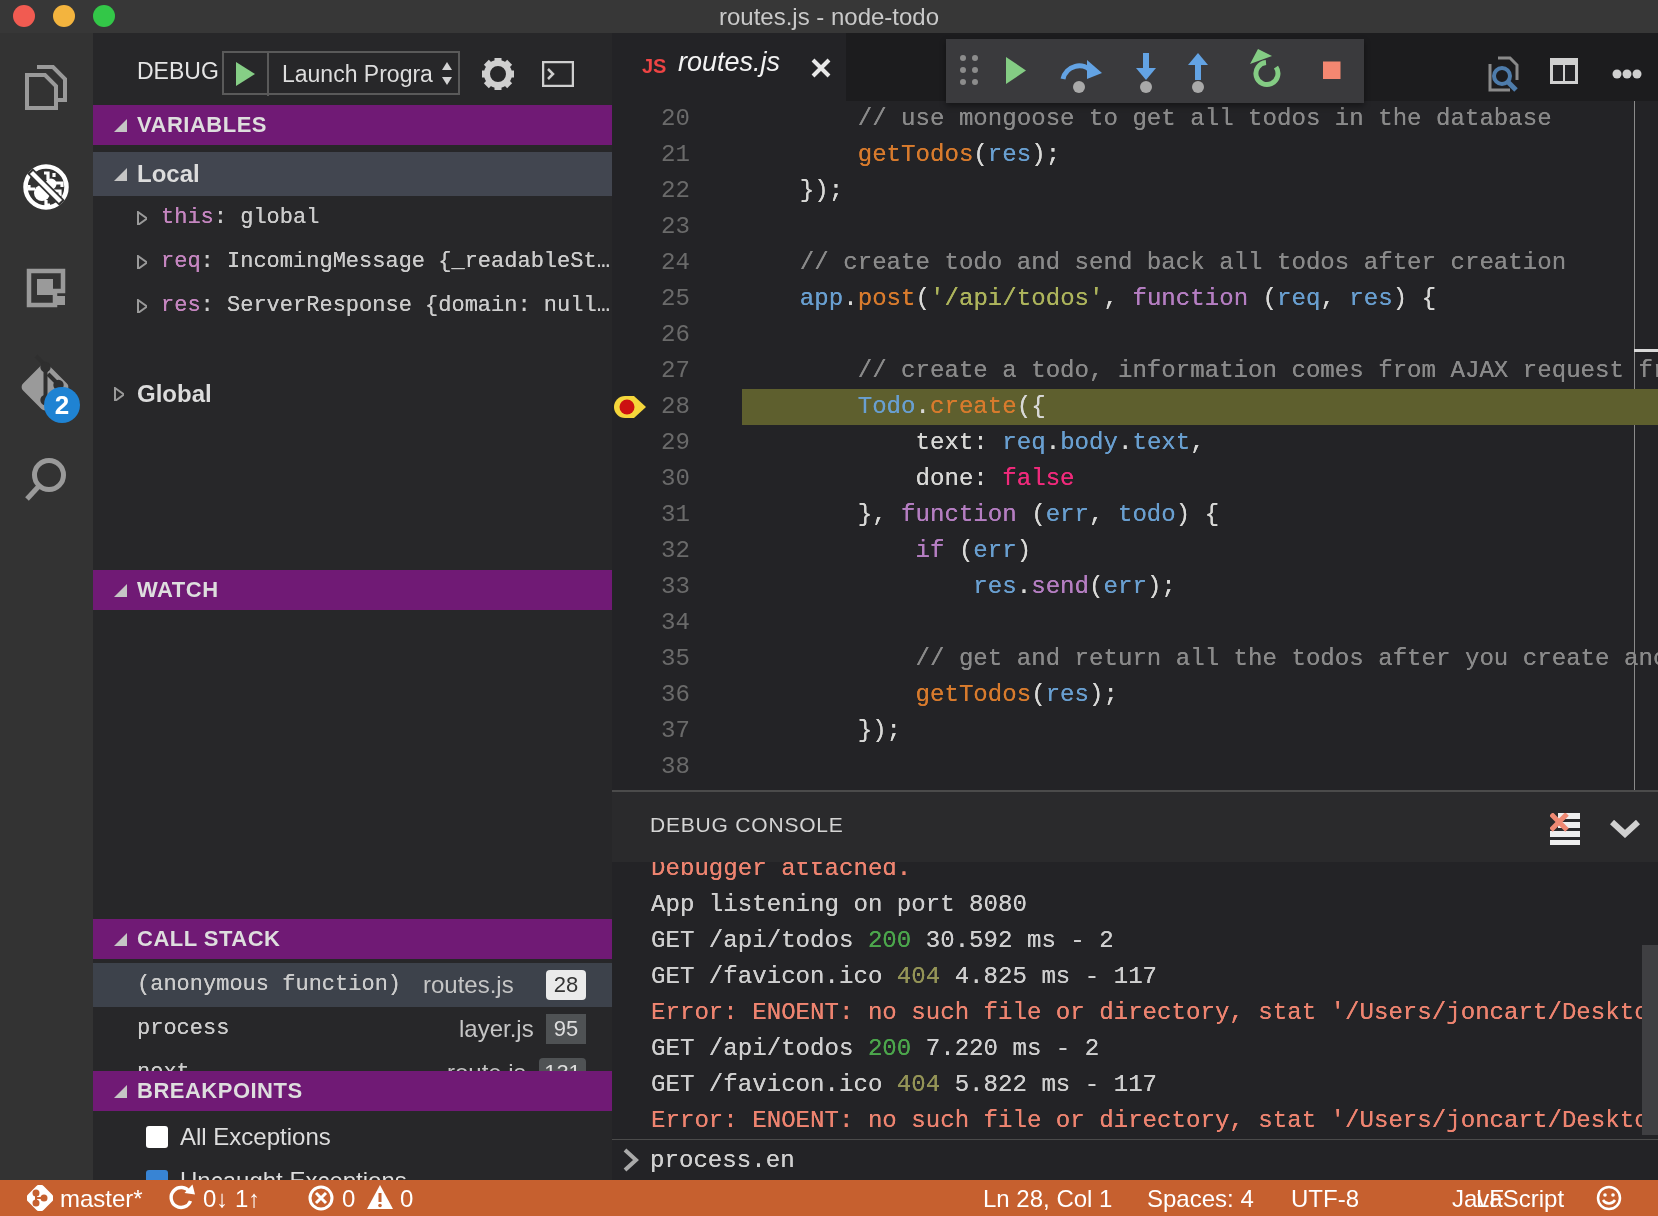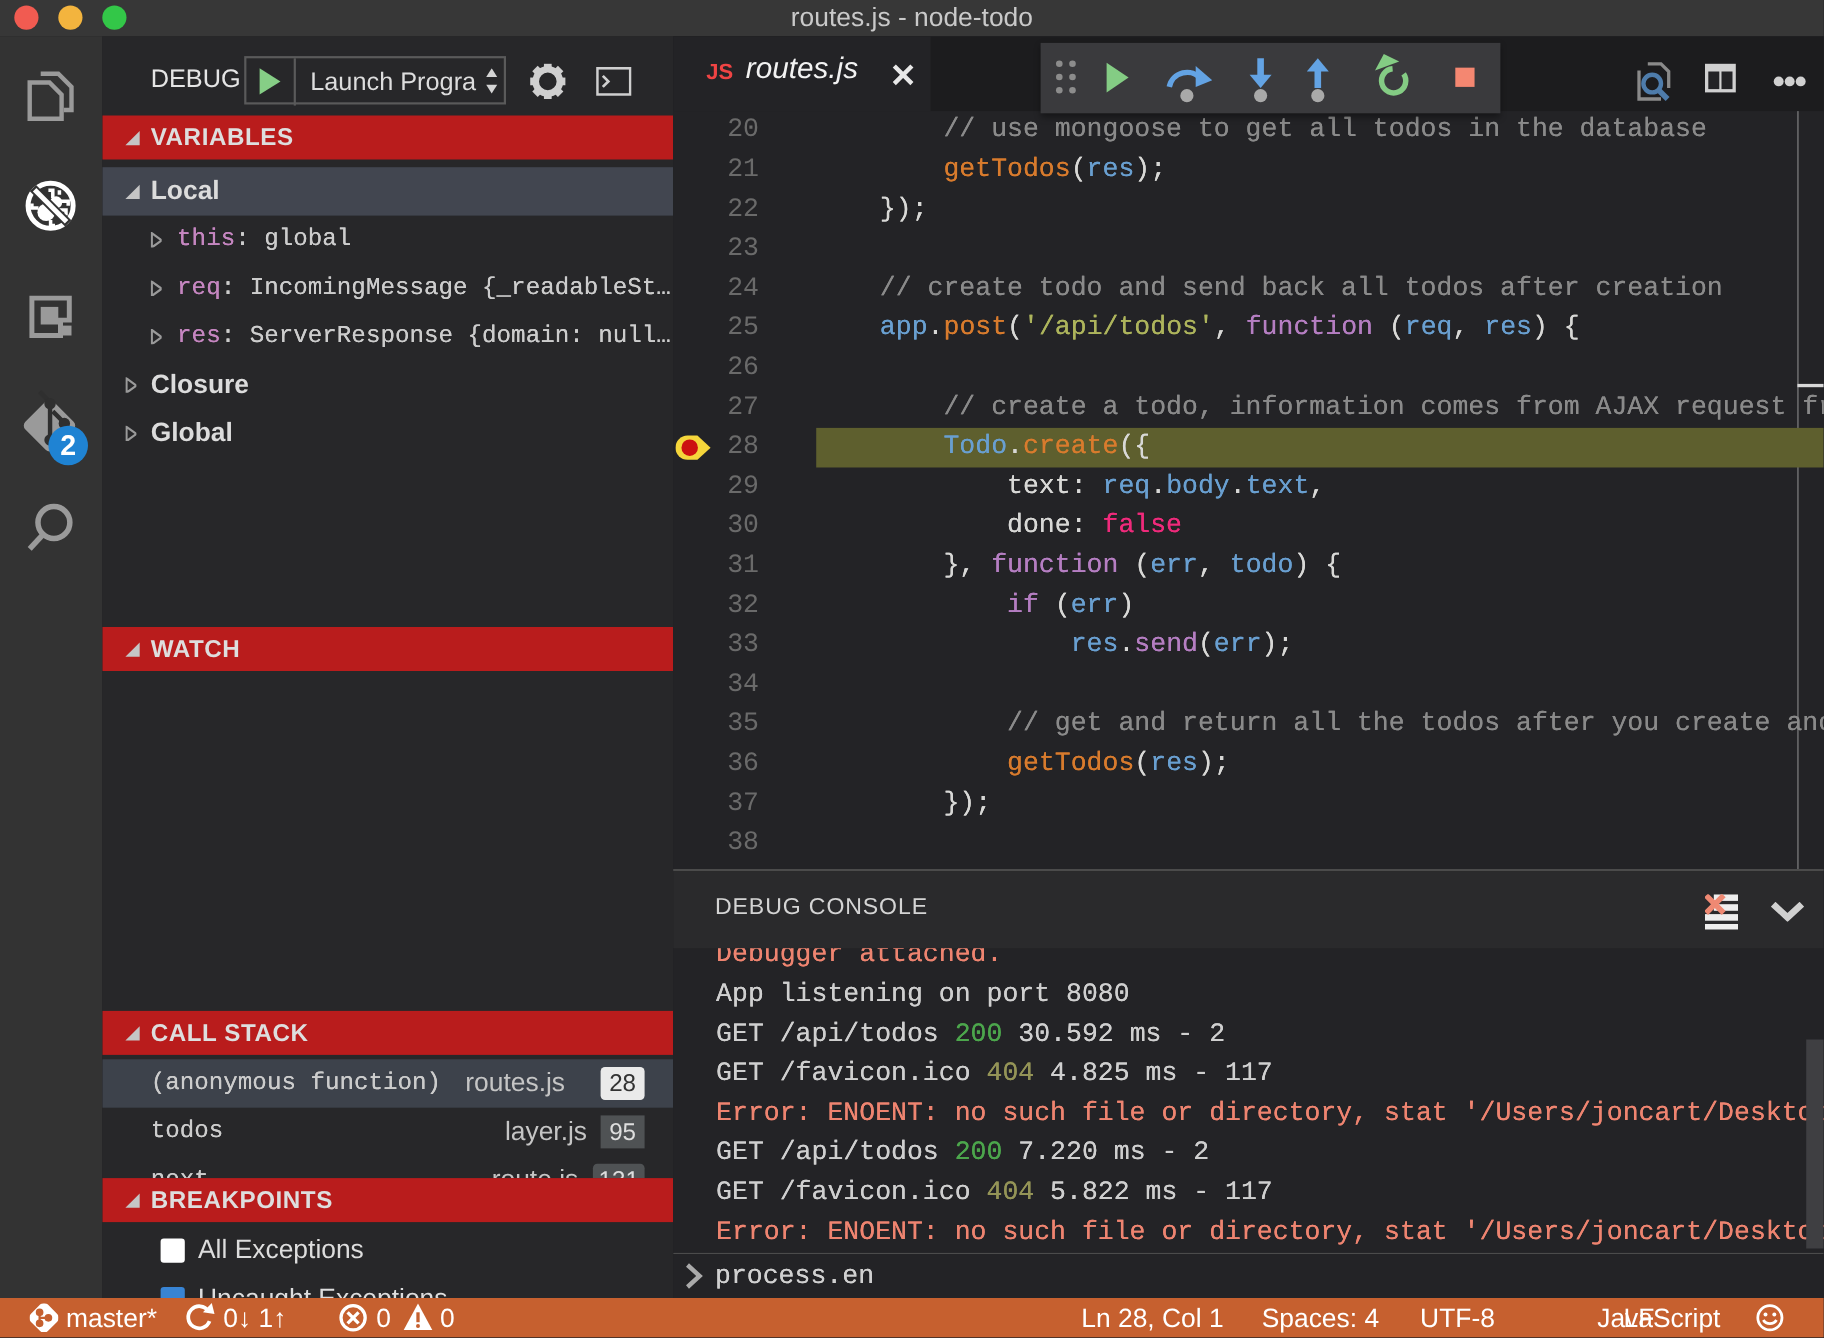--- a/index.html
+++ b/index.html
@@ -8,21 +8,21 @@
 .abs{position:absolute;}
 .mono{font-family:"Liberation Mono",monospace;text-shadow:0 0 0.6px currentColor;}
 
 #titlebar{left:0;top:0;width:1658px;height:33px;background:#373737;}
 .light{top:5px;width:22px;height:22px;border-radius:50%;}
 #title-text{left:0;top:0;width:1658px;height:33px;line-height:33px;text-align:center;color:#c9c9c9;font-size:24px;}
 
 #activity{left:0;top:33px;width:93px;height:1147px;background:#333333;}
 
 #sidebar{left:93px;top:33px;width:519px;height:1147px;background:#272729;overflow:hidden;}
-.pane-header{left:0;width:519px;height:40px;background:#b91c1c;color:#dedede;font-size:22px;font-weight:bold;letter-spacing:0.5px;line-height:40px;}
+.pane-header{left:0;width:519px;height:40px;background:#701a75;color:#dedede;font-size:22px;font-weight:bold;letter-spacing:0.5px;line-height:40px;}
 .pane-header .tw{position:absolute;left:21px;top:14px;}
 .pane-header .lbl{position:absolute;left:44px;top:0;}
 .tw-exp{width:0;height:0;border-left:13px solid transparent;border-bottom:13px solid #c5c5c5;}
 .row{left:0;width:519px;height:44px;line-height:44px;color:#cccccc;white-space:nowrap;overflow:hidden;}
 .varname{color:#c586c0;}
 .twh{position:absolute;width:10px;height:14px;}
 
 #tabstrip{left:612px;top:33px;width:1046px;height:68px;background:#1c1c1e;}
 #tab{left:612px;top:33px;width:234px;height:68px;background:#232326;}
 #editor{left:612px;top:101px;width:1046px;height:689px;background:#232326;overflow:hidden;}
@@ -168,26 +168,20 @@
           <polygon points="1,1 10,7.5 1,14" fill="none" stroke="#9a9a9a" stroke-width="2"></polygon>
         </svg>
     <span style="position:absolute;left:68px;"><span class="varname">req</span>: IncomingMessage {_readableSt…</span>
   </div>
   <div class="abs row mono" style="top:251px;font-size:22px;">
     <svg class="twh" style="left:44px;top:15px;" width="11" height="15">
           <polygon points="1,1 10,7.5 1,14" fill="none" stroke="#9a9a9a" stroke-width="2"></polygon>
         </svg>
     <span style="position:absolute;left:68px;"><span class="varname">res</span>: ServerResponse {domain: null…</span>
   </div>
-  <div class="abs row" style="top:295px;font-weight:bold;color:#dcdcdc;font-size:24px;">
-    <svg class="twh" style="left:21px;top:15px;" width="11" height="15">
-          <polygon points="1,1 10,7.5 1,14" fill="none" stroke="#9a9a9a" stroke-width="2"></polygon>
-        </svg>
-    <span style="position:absolute;left:44px;">Closure</span>
-  </div>
   <div class="abs row" style="top:339px;font-weight:bold;color:#dcdcdc;font-size:24px;">
     <svg class="twh" style="left:21px;top:15px;" width="11" height="15">
           <polygon points="1,1 10,7.5 1,14" fill="none" stroke="#9a9a9a" stroke-width="2"></polygon>
         </svg>
     <span style="position:absolute;left:44px;">Global</span>
   </div>
 
   <div class="abs pane-header" style="top:537px;">
     <div class="tw tw-exp"></div>
         <span class="lbl">WATCH</span>
@@ -196,21 +190,21 @@
   <div class="abs pane-header" style="top:886px;">
     <div class="tw tw-exp"></div>
         <span class="lbl">CALL STACK</span>
   </div>
   <div class="abs row" style="top:930px;background:#3d424b;">
     <span class="mono" style="position:absolute;left:44px;font-size:22px;">(anonymous function)</span>
     <span style="position:absolute;left:330px;font-size:24px;color:#c5c5c5;">routes.js</span>
     <div style="position:absolute;left:453px;top:7px;width:40px;height:30px;background:#eaeaea;border-radius:4px;color:#333;font-size:22px;line-height:30px;text-align:center;">28</div>
   </div>
   <div class="abs row" style="top:974px;">
-    <span class="mono" style="position:absolute;left:44px;font-size:22px;">todos</span>
+    <span class="mono" style="position:absolute;left:44px;font-size:22px;">process</span>
     <span style="position:absolute;left:366px;font-size:24px;color:#c5c5c5;">layer.js</span>
     <div style="position:absolute;left:453px;top:7px;width:40px;height:30px;background:#4f5254;border-radius:0;color:#ddd;font-size:22px;line-height:30px;text-align:center;">95</div>
   </div>
   <div class="abs row" style="top:1018px;height:20px;overflow:hidden;">
     <span class="mono" style="position:absolute;left:44px;font-size:22px;">next</span>
     <span style="position:absolute;left:354px;font-size:24px;color:#c5c5c5;">route.js</span>
     <div style="position:absolute;left:446px;top:7px;width:47px;height:30px;background:#4f5254;border-radius:4px;color:#ddd;font-size:22px;line-height:30px;text-align:center;">131</div>
   </div>
 
   <div class="abs pane-header" style="top:1038px;">

